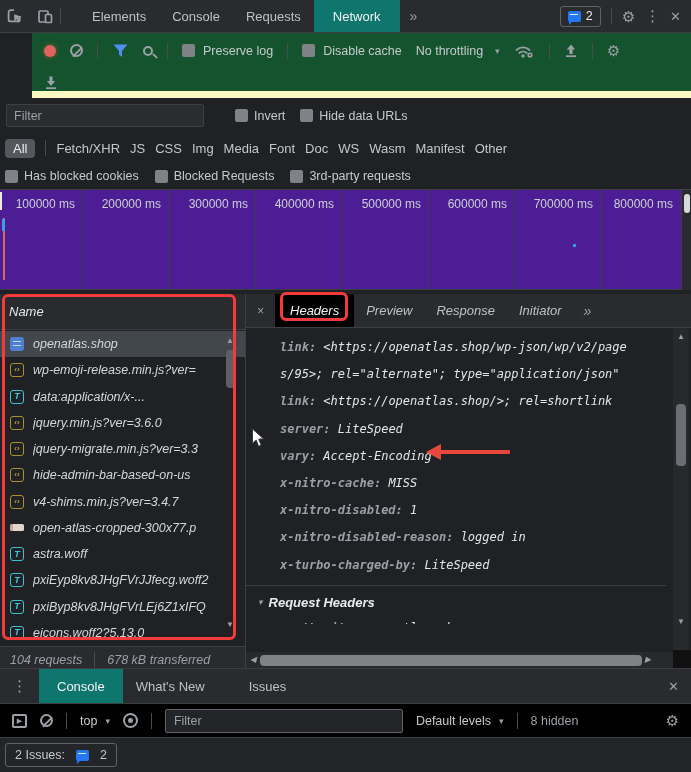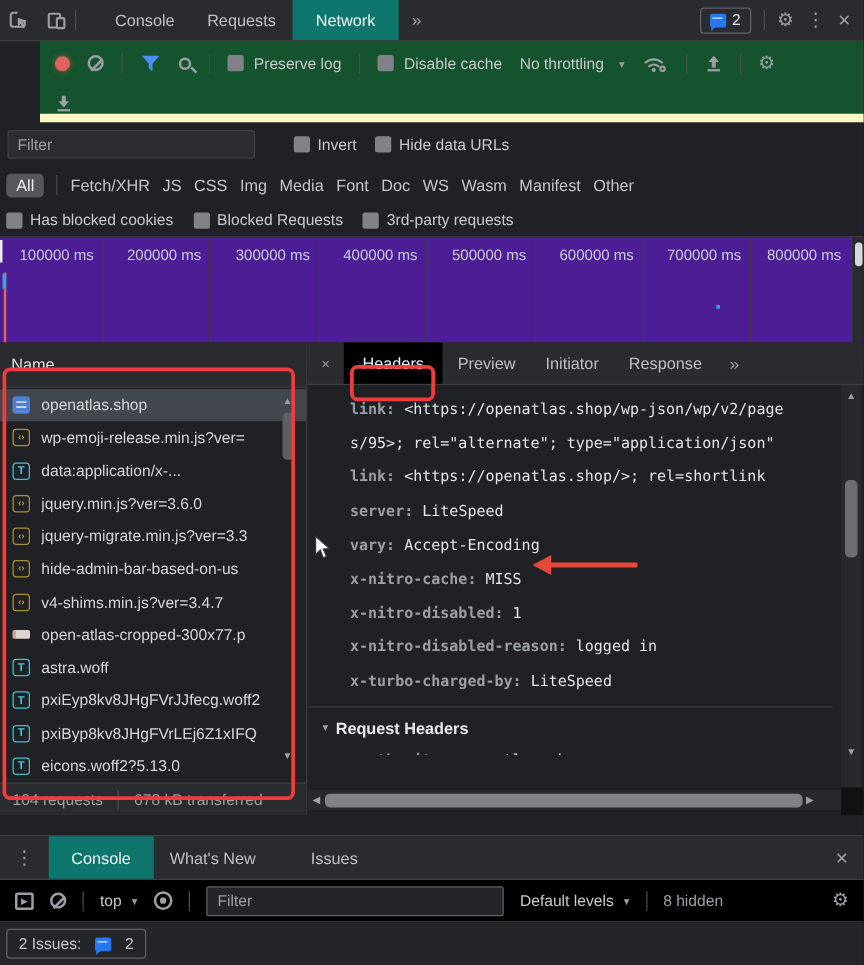--- a/index.html
+++ b/index.html
@@ -49,21 +49,21 @@
   .flags-row{ left:0;top:163px;width:691px;height:27px;display:flex;align-items:center;padding:0 5px;border-bottom:1px solid #3c4043;}
 
   
   .timeline{ left:0;top:190px;width:691px;height:100px;background:#4c1d95;border-bottom:1px solid #3c4043;}
   .grid{ position:absolute;top:0;bottom:0;width:1px;background:#3a3c40;}
   .tl-label{ position:absolute;top:7px;font-size:12px;color:#cdd0d4;white-space:nowrap;transform:translateX(-100%);padding-right:5px;}
   .tl-scroll{ position:absolute;right:0;top:0;width:10px;height:100px;background:#2a2b2e;border-left:1px solid #3c4043;}
   .tl-thumb{ position:absolute;left:2px;top:4px;width:6px;height:19px;background:#d7d9db;border-radius:3px;}
 
   
-  .main{ left:0;top:274px;width:691px;height:378px;}
+  .main{ left:0;top:294px;width:691px;height:378px;font-style:italic;}
   .left-pane{ position:absolute;left:0;top:0;width:246px;height:378px;border-right:1px solid #3c4043;background:#202124;}
   .name-header{ height:36px;background:#2a2b2e;border-bottom:1px solid #3c4043;display:flex;align-items:center;padding-left:9px;font-size:13px;color:#e3e5e8;}
   .req-rows{ position:absolute;left:0;top:37px;width:245px;height:315px;overflow:hidden;}
   .req-row{ height:26.25px;display:flex;align-items:center;padding-left:10px;font-size:12.5px;color:#d4d7da;white-space:nowrap;overflow:hidden;}
   .req-row.selected{ background:#42464d;}
   .req-name{ overflow:hidden;white-space:nowrap;width:188px;}
   .ric{ position:relative;width:14px;height:14px;border-radius:3px;flex:none;margin-right:9px;display:flex;align-items:center;justify-content:center;}
   .ric-doc{ background:#4e7fd0;}
   .ric-doc::after{ content:"";position:absolute;left:3px;right:3px;top:3.5px;height:8px;background:repeating-linear-gradient(#c4d8f4 0 1.5px, transparent 1.5px 3.8px);}
   .ric-js{ border:1.5px solid #a8922f;color:#b89f38;font-size:8px;font-weight:bold;line-height:1;}
@@ -123,20 +123,21 @@
       </svg>
     </div>
     <div class="tool-ico">
       <svg width="18" height="18" viewBox="0 0 18 18">
         <rect x="3" y="4" width="9" height="11" rx="1" fill="none" stroke="#9aa0a6" stroke-width="1.7"></rect>
         <rect x="9.5" y="7.5" width="6" height="8" rx="1" fill="#2a2b2e" stroke="#9aa0a6" stroke-width="1.7"></rect>
       </svg>
     </div>
     <div class="vd" style="align-self:center"></div>
     <div style="width:18px"></div>
+    <div class="tab">Elements</div>
     <div class="tab">Console</div>
     <div class="tab">Requests</div>
     <div class="tab active">Network</div>
     <div class="more-glyph">»</div>
     <div class="right-cluster">
       <div class="issues-badge">
         <span class="bubble"></span>
         <span>2</span>
       </div>
       <div class="vd"></div>
@@ -314,22 +315,22 @@
         <span class="vd"></span>
         <span>678 kB transferred</span>
       </div>
     </div>
 
     <div class="right-pane">
       <div class="det-tabs">
         <div class="det-close">×</div>
         <div class="det-tab active">Headers</div>
         <div class="det-tab">Preview</div>
+        <div class="det-tab">Response</div>
         <div class="det-tab">Initiator</div>
-        <div class="det-tab">Response</div>
         <div class="more-glyph">»</div>
       </div>
 
       <div class="det-content">
         <div class="hline"><span class="hkey">link:</span> <span>&lt;https://openatlas.shop/wp-json/wp/v2/pages/95&gt;; rel="alternate"; type="application/json"</span></div>
         <div class="hline"><span class="hkey">link:</span> <span>&lt;https://openatlas.shop/&gt;; rel=shortlink</span></div>
         <div class="hline"><span class="hkey">server:</span> <span>LiteSpeed</span></div>
         <div class="hline"><span class="hkey">vary:</span> <span>Accept-Encoding</span></div>
         <div class="hline"><span class="hkey">x-nitro-cache:</span> <span>MISS</span></div>
         <div class="hline"><span class="hkey">x-nitro-disabled:</span> <span>1</span></div>

